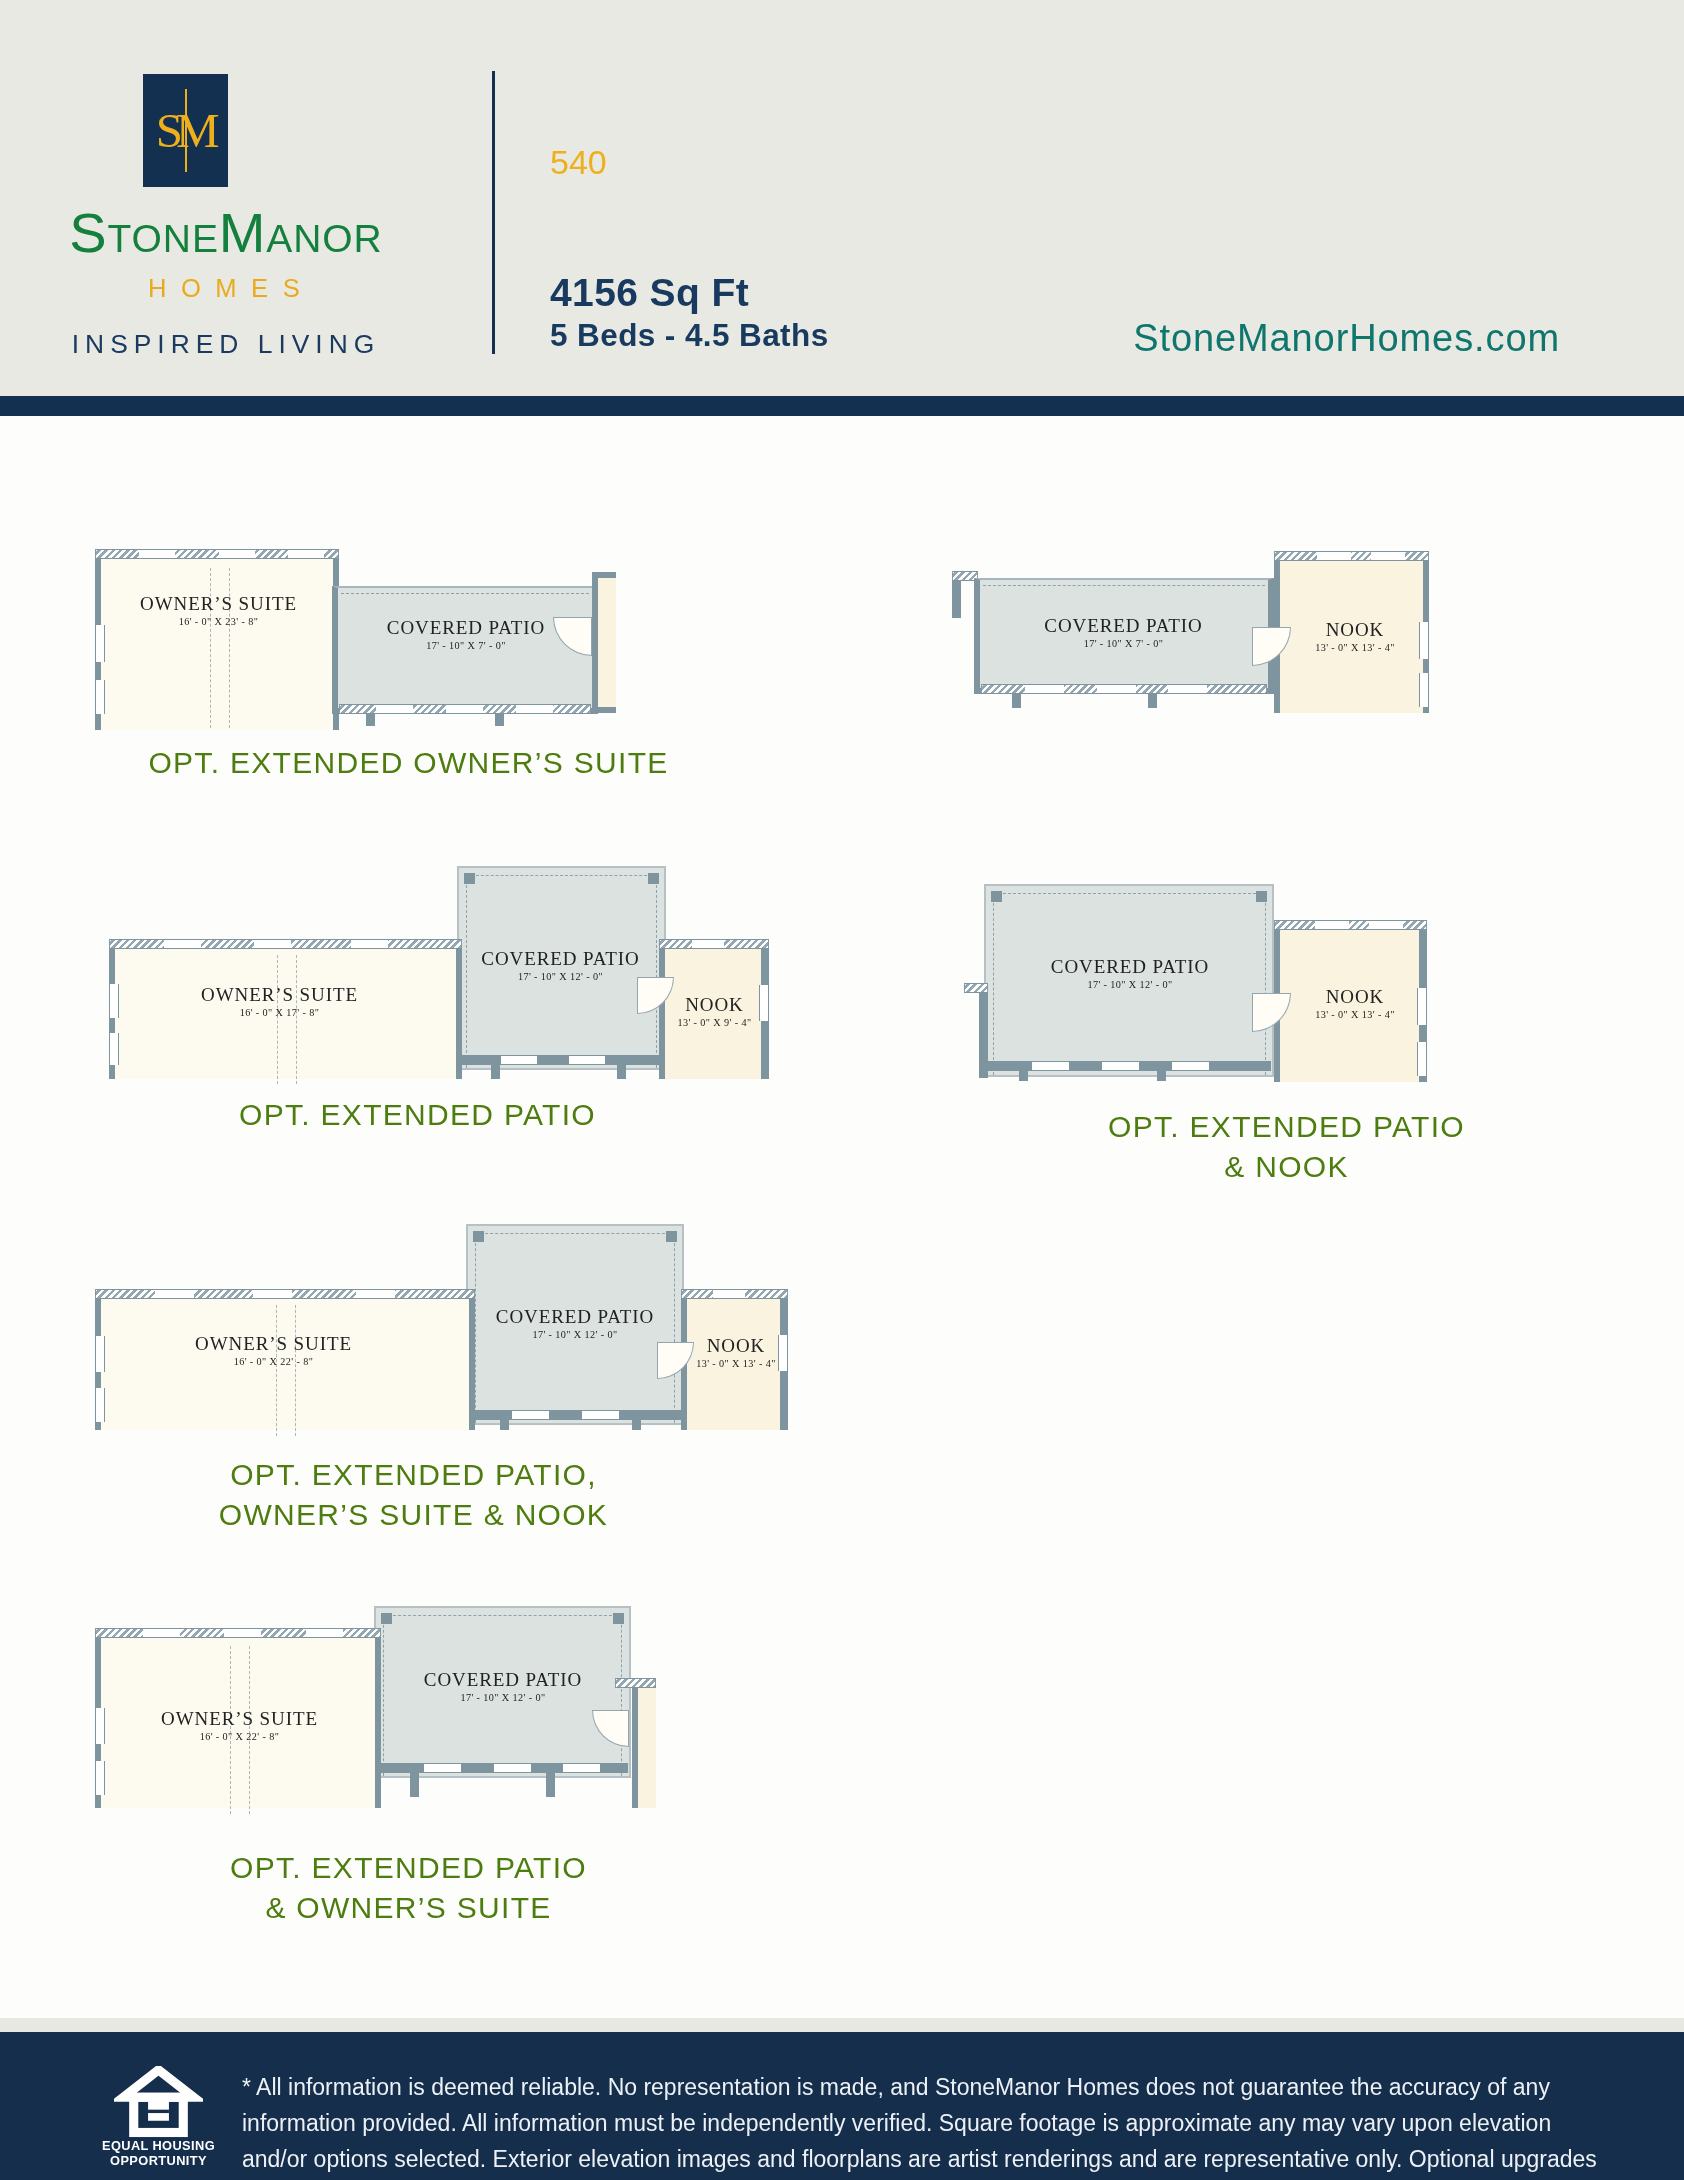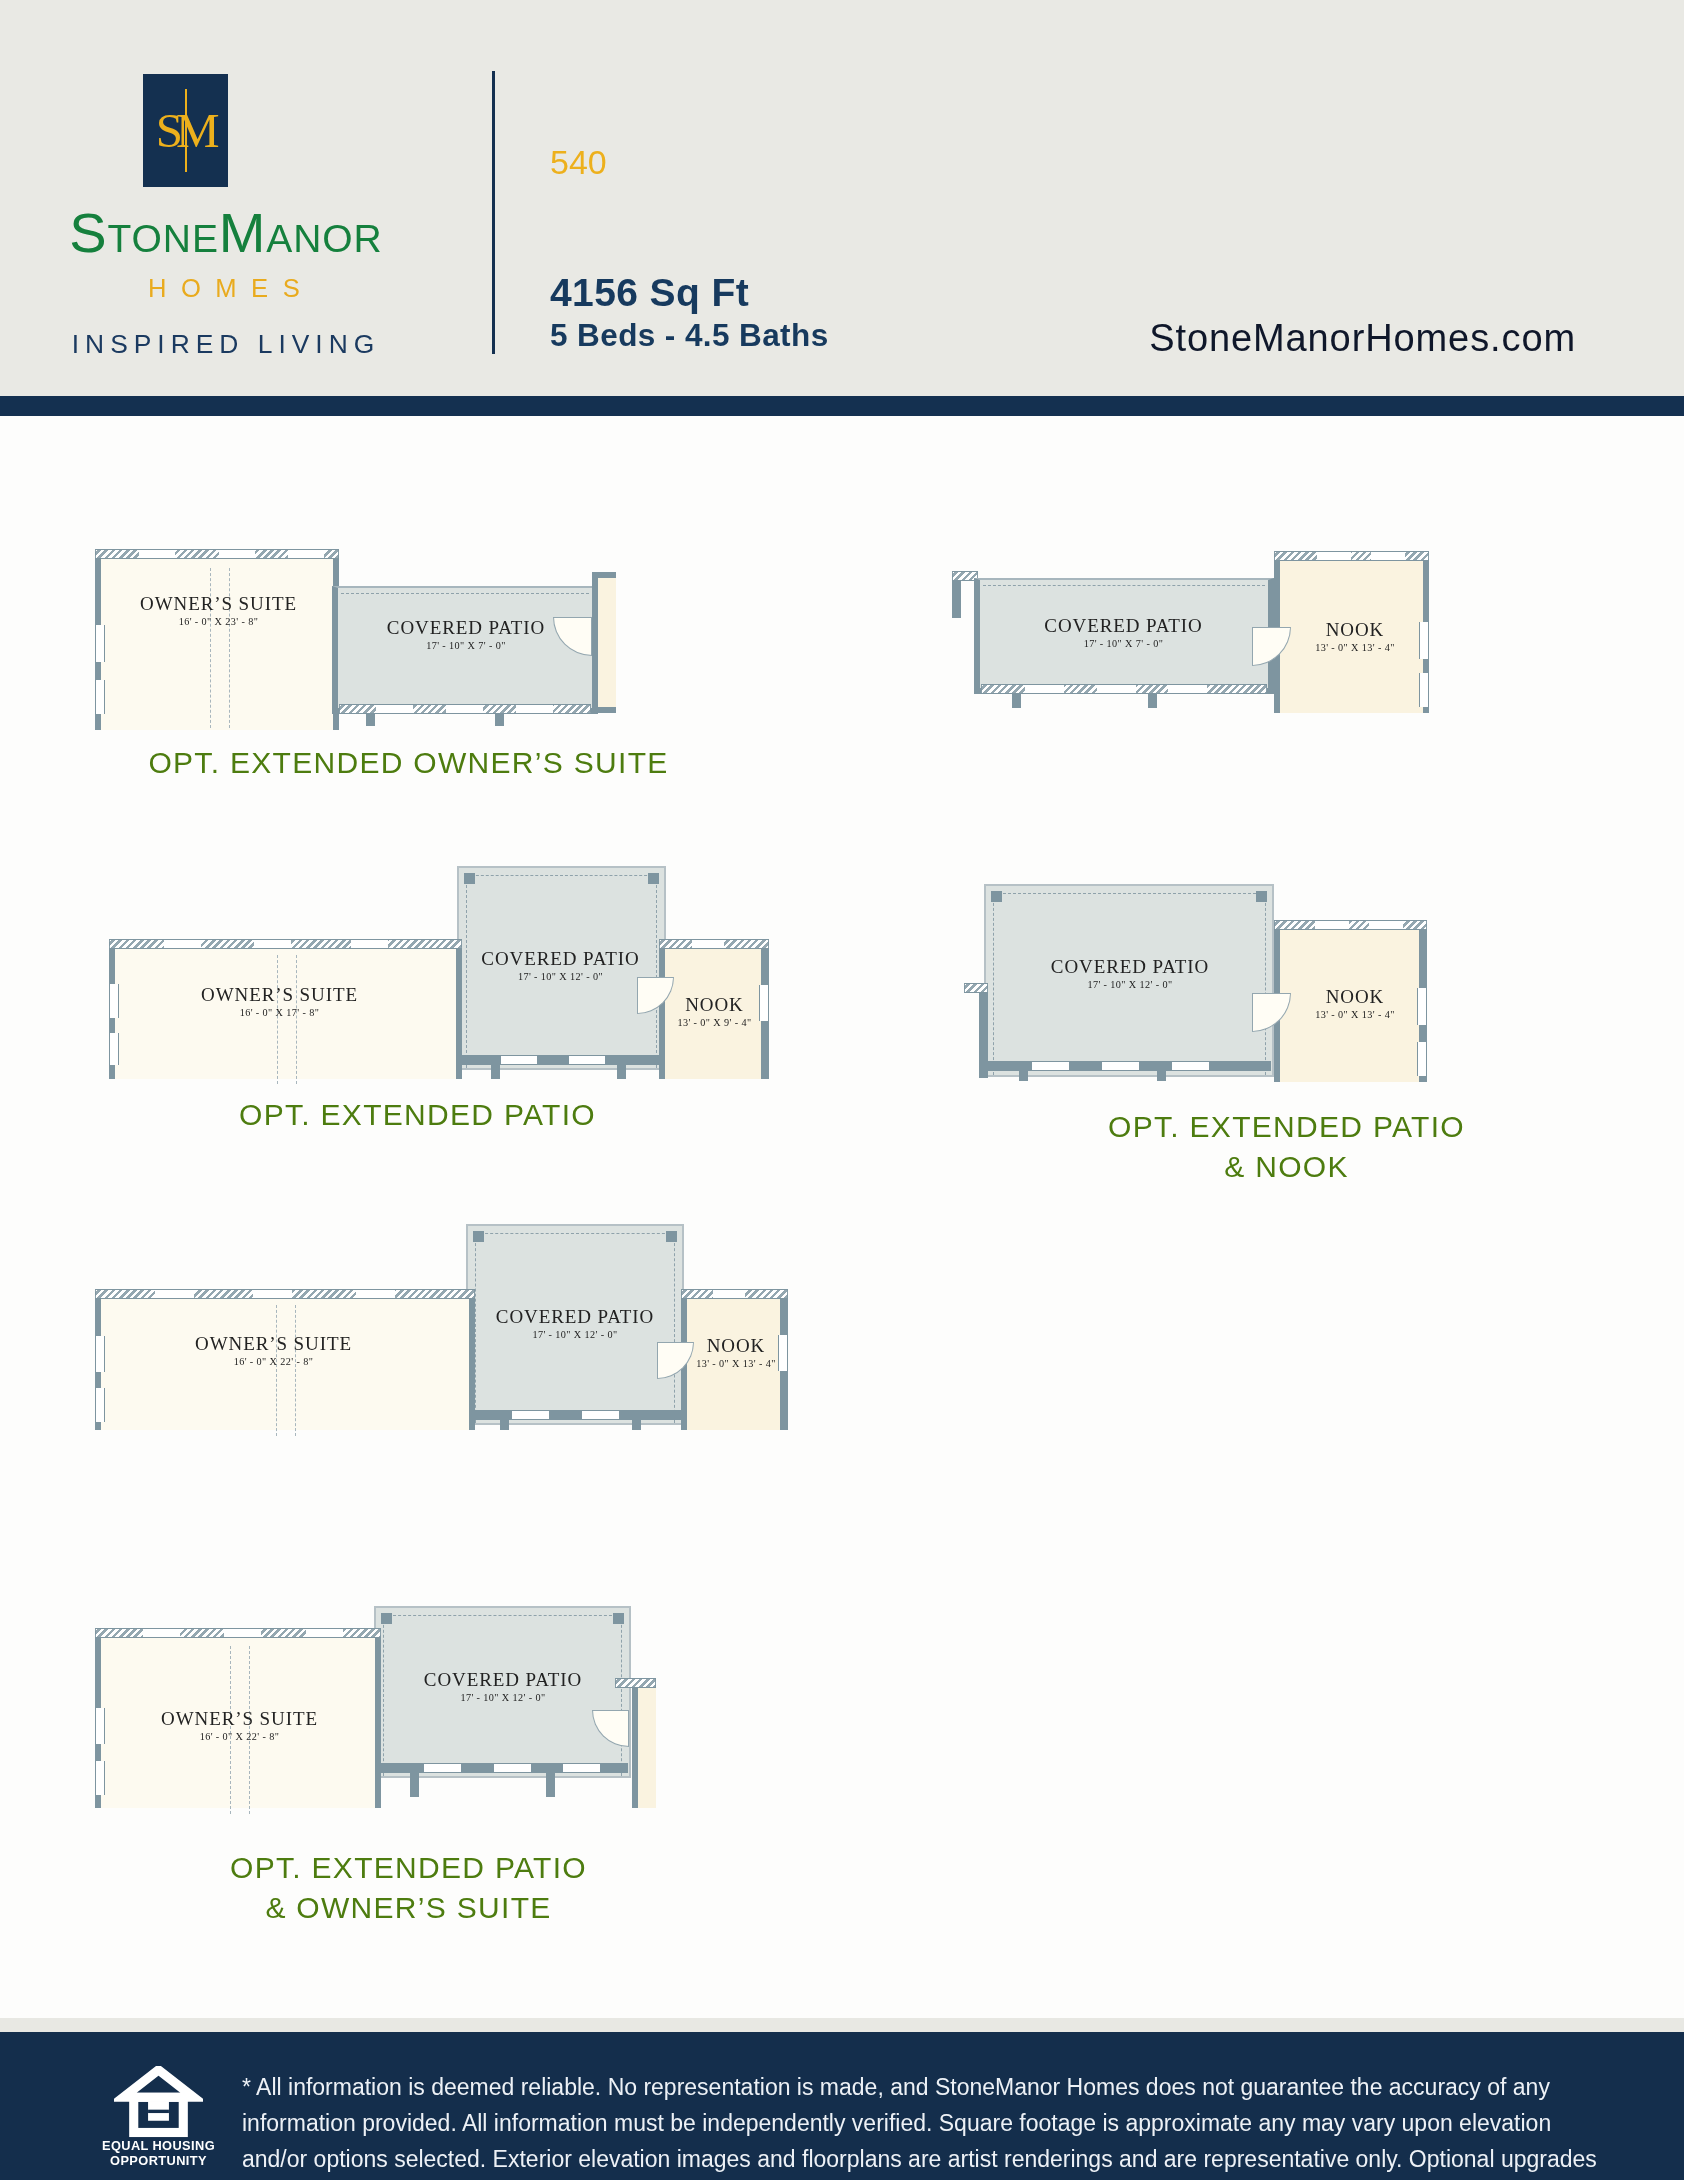--- a/index.html
+++ b/index.html
@@ -18,21 +18,21 @@
   .brandname{position:absolute;left:0;top:203px;width:324px;font-variant:small-caps;font-size:56px;line-height:60px;letter-spacing:0.9px;color:#15803d;}
   .brandhomes{position:absolute;left:0;top:274px;width:324px;font-size:25.6px;letter-spacing:14.5px;padding-left:10.2px;box-sizing:border-box;color:#e9ab1e;}
   .tagline{position:absolute;left:0;top:329px;width:324px;font-size:26.4px;letter-spacing:6px;color:#1b3a60;}
 
   .vdivider{position:absolute;left:492px;top:71px;width:3.4px;height:283px;background:#143050;}
 
   .planno{position:absolute;left:550px;top:143px;font-size:34px;color:#edb01c;}
   .planname{position:absolute;left:548px;top:177px;font-size:60px;color:#1b3a60;letter-spacing:0.9px;}
   .sqft{position:absolute;left:550px;top:271px;font-size:39px;font-weight:bold;color:#173a5e;letter-spacing:0.4px;}
   .bedbath{position:absolute;left:550px;top:317px;font-size:31.5px;font-weight:bold;color:#173a5e;letter-spacing:0.4px;}
-  .website{position:absolute;right:109px;top:317px;font-size:38px;color:#0f172a;letter-spacing:0.9px;text-align:center;}
+  .website{position:absolute;right:125px;top:317px;font-size:38px;color:#0f766e;letter-spacing:0.9px;text-align:center;}
 
   
   .plan{position:absolute;}
   .croom{position:absolute;box-sizing:border-box;background:#fdfaf0;border:6.8px solid #7e95a0;}
   .nookfill{background:#faf3e0;}
   .proom{position:absolute;box-sizing:border-box;background:#dce2e0;border:6.8px solid #7e95a0;}
   .proom.thin-top{border-top:2.6px solid #a7b6bd;}
   .xproom{position:absolute;box-sizing:border-box;background:#dce2e0;border:2.6px solid #b6c1c6;}
   .dashbox{position:absolute;border:1.7px dashed #8fa2ab;border-bottom:none;}
   .dash-h{position:absolute;border-top:1.7px dashed #8fa2ab;height:0;}
@@ -251,20 +251,22 @@
     <div class="croom nookfill" style="left:586px;top:65px;width:107px;height:141px;border-bottom:none;border-right-width:8.5px;"></div>
     <div class="hwx" style="left:586px;top:65px;width:107px;"></div>
     <div class="gapx" style="left:618px;top:65px;width:32px;"></div>
     <div class="gapy" style="left:683px;top:111px;height:36px;"></div>
     <div class="rlabel" style="left:588px;top:111px;width:106px;">
       <div class="nm">NOOK</div>
       <div class="dm">13' - 0" X 13' - 4"</div>
     </div>
     <div class="fan r" style="left:562px;top:118px;width:37px;height:37px;"></div>
   </div>
+  <div class="caption" style="left:158px;top:1455px;width:511px;">OPT. EXTENDED PATIO,
+OWNER’S SUITE &amp; NOOK</div>
 
   <div class="plan" style="left:95px;top:1606px;width:560px;height:202px;">
     <div class="xproom" style="left:279px;top:0;width:257px;height:172px;">
       <div class="dashbox" style="left:6.8px;right:6.8px;top:6.8px;bottom:0;"></div>
       <div class="post" style="left:5.1px;top:5.1px;"></div>
       <div class="post" style="right:5.1px;top:5.1px;"></div>
     </div>
     <div class="bwall" style="left:283px;top:157px;width:250px;height:10.2px;"></div>
     <div class="gapx" style="left:329px;top:157px;width:37px;"></div>
     <div class="gapx" style="left:399px;top:157px;width:37px;"></div>

